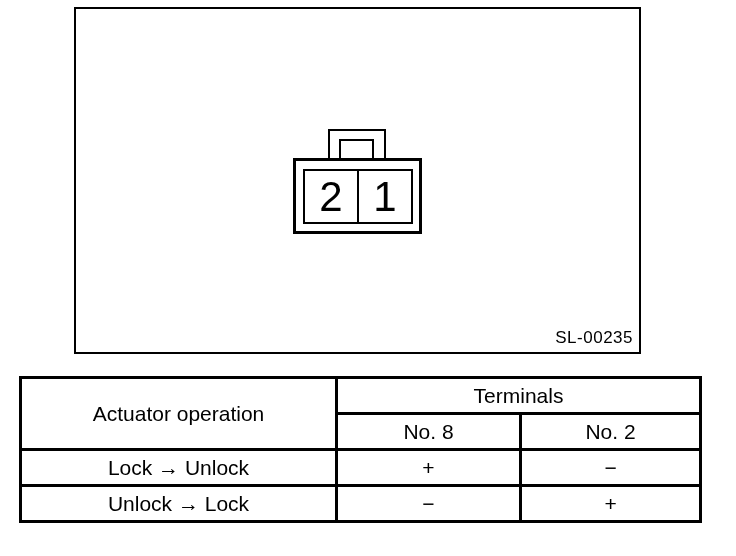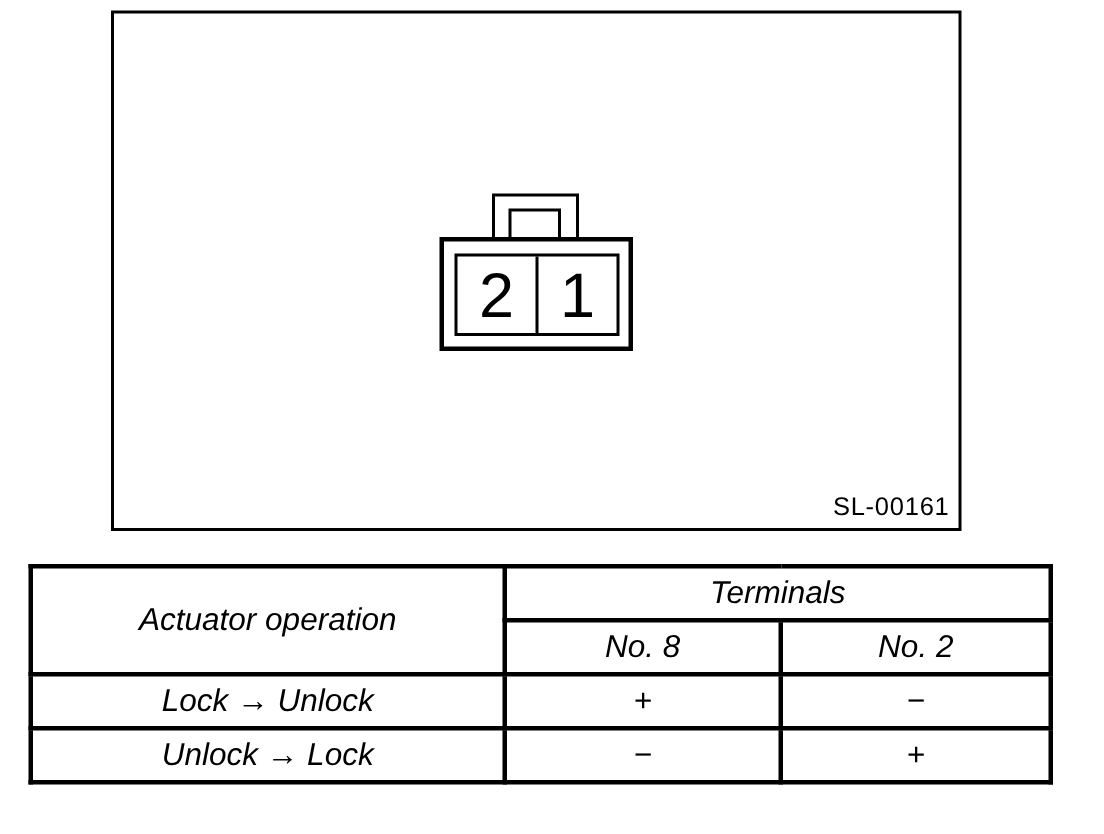--- a/index.html
+++ b/index.html
@@ -67,21 +67,20 @@
     white-space: nowrap;
   }
 
   
   .terminals-table {
     position: absolute;
     left: 19px; top: 376px;
     width: 680px;
     border-collapse: collapse;
     table-layout: fixed;
-    font-style: italic;
   }
   .terminals-table td {
     border: 3px solid #000;
     text-align: center;
     vertical-align: middle;
     font-size: 21px;
     height: 36px;
     padding: 0;
     white-space: nowrap;
     background: #ffffff;
@@ -97,21 +96,21 @@
       <div class="connector-tab">
         <div class="connector-tab-hole"></div>
       </div>
       <div class="connector-body">
         <div class="connector-cavity">
           <div class="connector-pin first">2</div>
           <div class="connector-pin">1</div>
         </div>
       </div>
     </div>
-    <div class="figure-code">SL-00161</div>
+    <div class="figure-code">SL-00235</div>
   </div>
 
   <table class="terminals-table">
     <colgroup>
       <col style="width:316px">
       <col style="width:184px">
       <col style="width:180px">
     </colgroup>
     <tbody>
       <tr>

